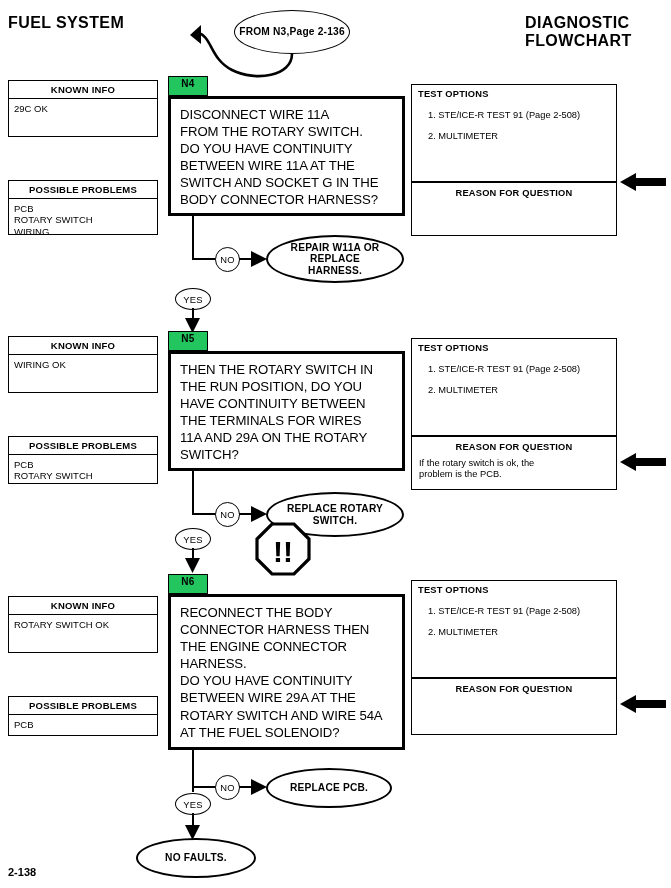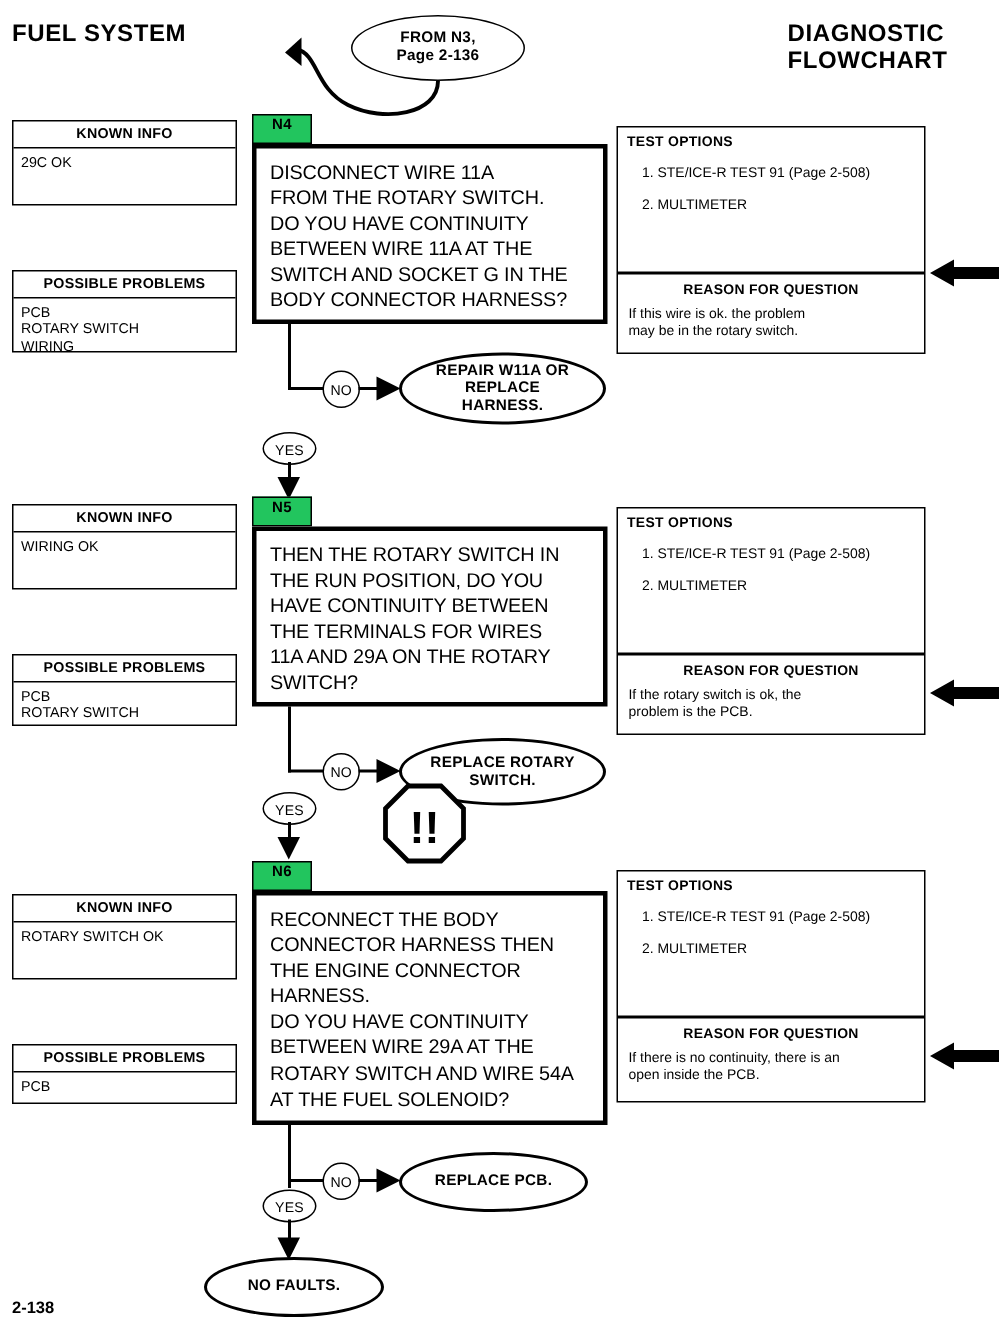--- a/index.html
+++ b/index.html
@@ -50,21 +50,21 @@
   .hline{background:#000;height:2.2px;}
   svg{display:block;overflow:visible;}
   .footer{font-size:11px;font-weight:bold;}
 </style>
 </head>
 <body>
 
 <div class="abs hdr" style="left:8px;top:14px;">FUEL SYSTEM</div>
 <div class="abs hdr" style="left:477px;top:14px;padding-left:48px;">DIAGNOSTIC FLOWCHART</div>
 
-<div class="abs oval thin" style="left:234px;top:10px;width:116px;height:44px;flex-direction:column;">
+<div class="abs oval thin" style="left:234px;top:10px;width:116px;height:44px;flex-direction:row;">
   <span>FROM N3,</span>
   <span>Page 2-136</span>
 </div>
 
 <div class="abs" style="left:180px;top:24px;">
   <svg width="140" height="58" viewBox="0 0 140 58">
     <path d="M112 30 C 112 52, 76 58, 52 46 C 30 35, 32 12, 18 9" fill="none" stroke="#000" stroke-width="2.6"></path>
     <polygon points="21,1 21,20 10,11" fill="#000"></polygon>
   </svg>
 </div>
@@ -92,22 +92,20 @@
 
 <div class="abs tbox" style="left:411px;top:84px;width:206px;height:98px;">
   <div class="tbox-title">TEST OPTIONS</div>
   <div class="tlist">
     <div>1. STE/ICE-R TEST 91 (Page 2-508)</div>
     <div>2. MULTIMETER</div>
   </div>
 </div>
 <div class="abs tbox" style="left:411px;top:182px;width:206px;height:54px;">
   <div class="rbox-title">REASON FOR QUESTION</div>
-  <div class="rtext" style="white-space:pre-line;">If this wire is ok. the problem
-may be in the rotary switch.</div>
 </div>
 <div class="abs" style="left:620px;top:172px;">
   <svg width="46" height="20" viewBox="0 0 46 20">
     <polygon points="0,10 16,1 16,6 46,6 46,14 16,14 16,19" fill="#000"></polygon>
   </svg>
 </div>
 
 <div class="abs vline" style="left:192px;top:216px;height:44px;"></div>
 <div class="abs hline" style="left:192px;top:258px;width:25px;"></div>
 <div class="abs yn" style="left:215px;top:247px;width:25px;height:25px;">NO</div>
@@ -217,22 +215,20 @@
 
 <div class="abs tbox" style="left:411px;top:580px;width:206px;height:98px;">
   <div class="tbox-title">TEST OPTIONS</div>
   <div class="tlist">
     <div>1. STE/ICE-R TEST 91 (Page 2-508)</div>
     <div>2. MULTIMETER</div>
   </div>
 </div>
 <div class="abs tbox" style="left:411px;top:678px;width:206px;height:57px;">
   <div class="rbox-title">REASON FOR QUESTION</div>
-  <div class="rtext" style="white-space:pre-line;">If there is no continuity, there is an
-open inside the PCB.</div>
 </div>
 <div class="abs" style="left:620px;top:694px;">
   <svg width="46" height="20" viewBox="0 0 46 20">
     <polygon points="0,10 16,1 16,6 46,6 46,14 16,14 16,19" fill="#000"></polygon>
   </svg>
 </div>
 
 <div class="abs vline" style="left:192px;top:750px;height:42px;"></div>
 <div class="abs hline" style="left:192px;top:786px;width:25px;"></div>
 <div class="abs yn" style="left:215px;top:775px;width:25px;height:25px;">NO</div>

